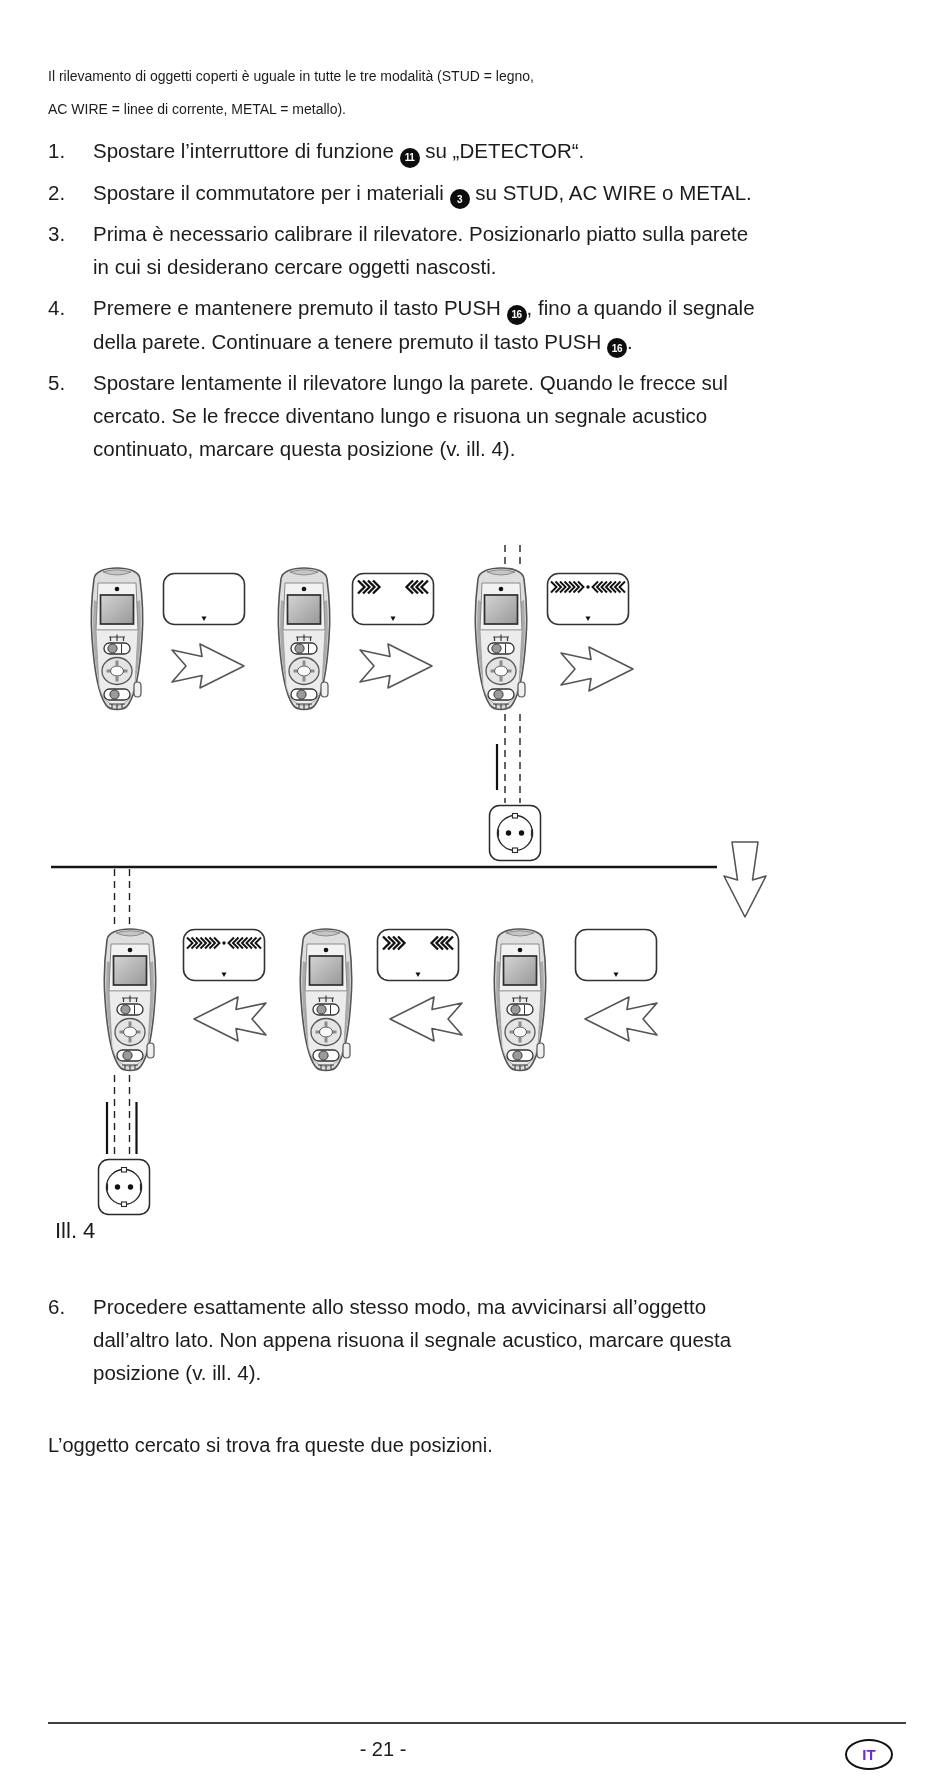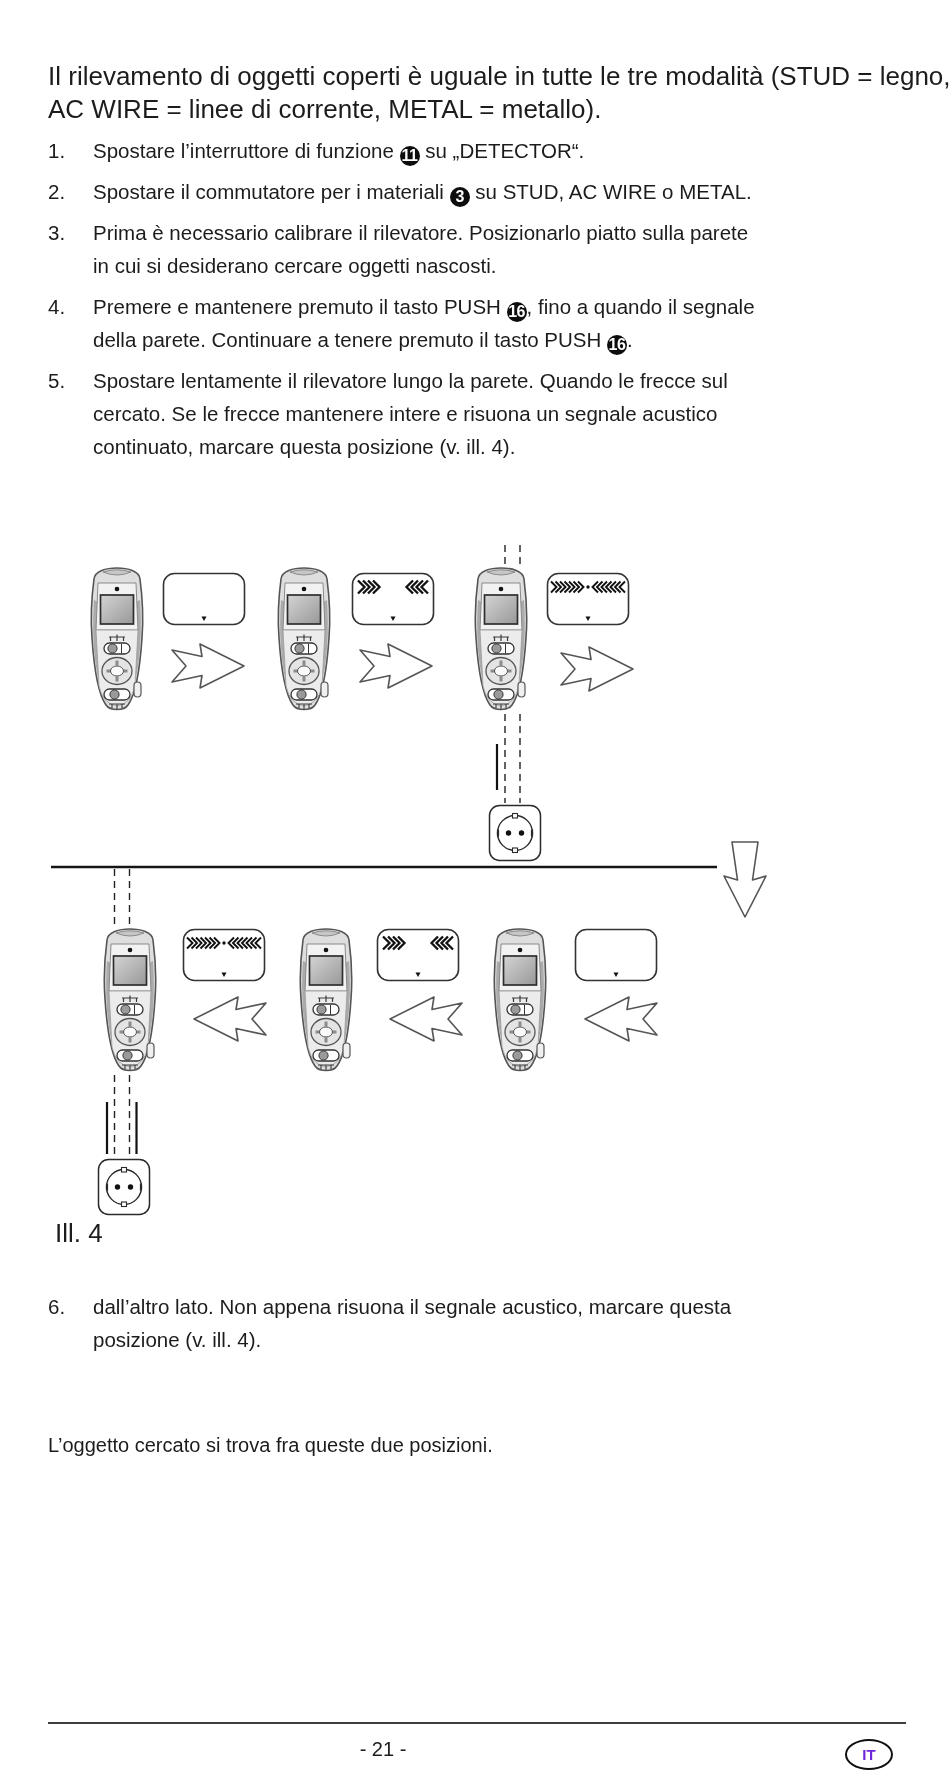--- a/index.html
+++ b/index.html
@@ -1,30 +1,30 @@
 <!DOCTYPE html>
 <html><head>
 <meta charset="utf-8">
 <style>
   html,body{margin:0;padding:0;background:#fff;}
   .page{position:relative;width:950px;height:1776px;background:#ffffff;overflow:hidden;
         font-family:"Liberation Sans",sans-serif;color:#1c1c1c;}
   .textline{white-space:nowrap;}
-  .intro{position:absolute;left:48px;top:60px;font-size:26px;line-height:33px;}
+  .intro{position:absolute;left:48px;top:60px;font-size:14px;line-height:33px;}
   .steps{position:absolute;left:48px;font-size:20.5px;line-height:33px;}
   #steps-main{top:134px;}
   #steps-after{top:1290px;}
   .step{display:flex;margin-bottom:8px;}
   .step-num{width:45px;flex:none;}
   .step-line{white-space:nowrap;}
   .cnum{display:inline-flex;align-items:center;justify-content:center;
         width:20px;height:20px;border-radius:50%;background:#0d0d0d;color:#fff;
-        font-size:16px;font-weight:bold;vertical-align:-3px;letter-spacing:-0.5px;}
+        font-size:10px;font-weight:bold;vertical-align:-3px;letter-spacing:-0.5px;}
   .figure-svg{position:absolute;left:0;top:0;width:950px;height:1776px;}
-  .caption{position:absolute;left:55px;top:1218px;font-size:26px;}
+  .caption{position:absolute;left:55px;top:1218px;font-size:22px;}
   .closing{position:absolute;left:48px;top:1434px;font-size:20px;white-space:nowrap;}
   .footer-rule{position:absolute;left:48px;top:1722px;width:858px;border-top:2px solid #3f3f3f;}
   .page-num{position:absolute;left:0;top:1738px;width:766px;text-align:center;font-size:20px;}
   .lang-badge{position:absolute;left:845px;top:1739px;width:44px;height:27px;
         border:2.5px solid #101010;border-radius:50%;display:flex;align-items:center;
         justify-content:center;font-weight:bold;font-size:15px;color:#6d28d9;}
 </style>
 </head>
 <body>
 
@@ -59,21 +59,21 @@
         <div class="step-num">4.</div>
         <div class="step-body">
           <div class="step-line"><span>Premere e mantenere premuto il tasto PUSH </span><span class="cnum">16</span><span>, fino a quando il segnale</span></div>
           <div class="step-line"><span>della parete. Continuare a tenere premuto il tasto PUSH </span><span class="cnum">16</span><span>.</span></div>
         </div>
       </div>
       <div class="step">
         <div class="step-num">5.</div>
         <div class="step-body">
           <div class="step-line"><span>Spostare lentamente il rilevatore lungo la parete. Quando le frecce sul</span></div>
-          <div class="step-line"><span>cercato. Se le frecce mantenere intere e risuona un segnale acustico</span></div>
+          <div class="step-line"><span>cercato. Se le frecce diventano lungo e risuona un segnale acustico</span></div>
           <div class="step-line"><span>continuato, marcare questa posizione (v. ill. 4).</span></div>
         </div>
       </div>
     </div>
 
   <svg class="figure-svg" viewBox="0 0 950 1776" xmlns="http://www.w3.org/2000/svg">
     <defs>
       <linearGradient id="g-screen" x1="0" y1="0" x2="1" y2="1">
         <stop offset="0" stop-color="#d4d4d4"></stop>
           <stop offset="1" stop-color="#989898"></stop>
@@ -209,20 +209,21 @@
     <line x1="136.5" y1="1102" x2="136.5" y2="1154" stroke="#111" stroke-width="2.2"></line>
     <use href="#socket" x="97" y="1158" width="54" height="58"></use>
   </svg>
 
   <div class="caption">Ill. 4</div>
 
   <div class="steps" id="steps-after">
       <div class="step">
         <div class="step-num">6.</div>
         <div class="step-body">
+          <div class="step-line"><span>Procedere esattamente allo stesso modo, ma avvicinarsi all’oggetto</span></div>
           <div class="step-line"><span>dall’altro lato. Non appena risuona il segnale acustico, marcare questa</span></div>
           <div class="step-line"><span>posizione (v. ill. 4).</span></div>
         </div>
       </div>
     </div>
 
   <div class="closing">L’oggetto cercato si trova fra queste due posizioni.</div>
 
   <div class="footer-rule"></div>
   <div class="page-num">- 21 -</div>

